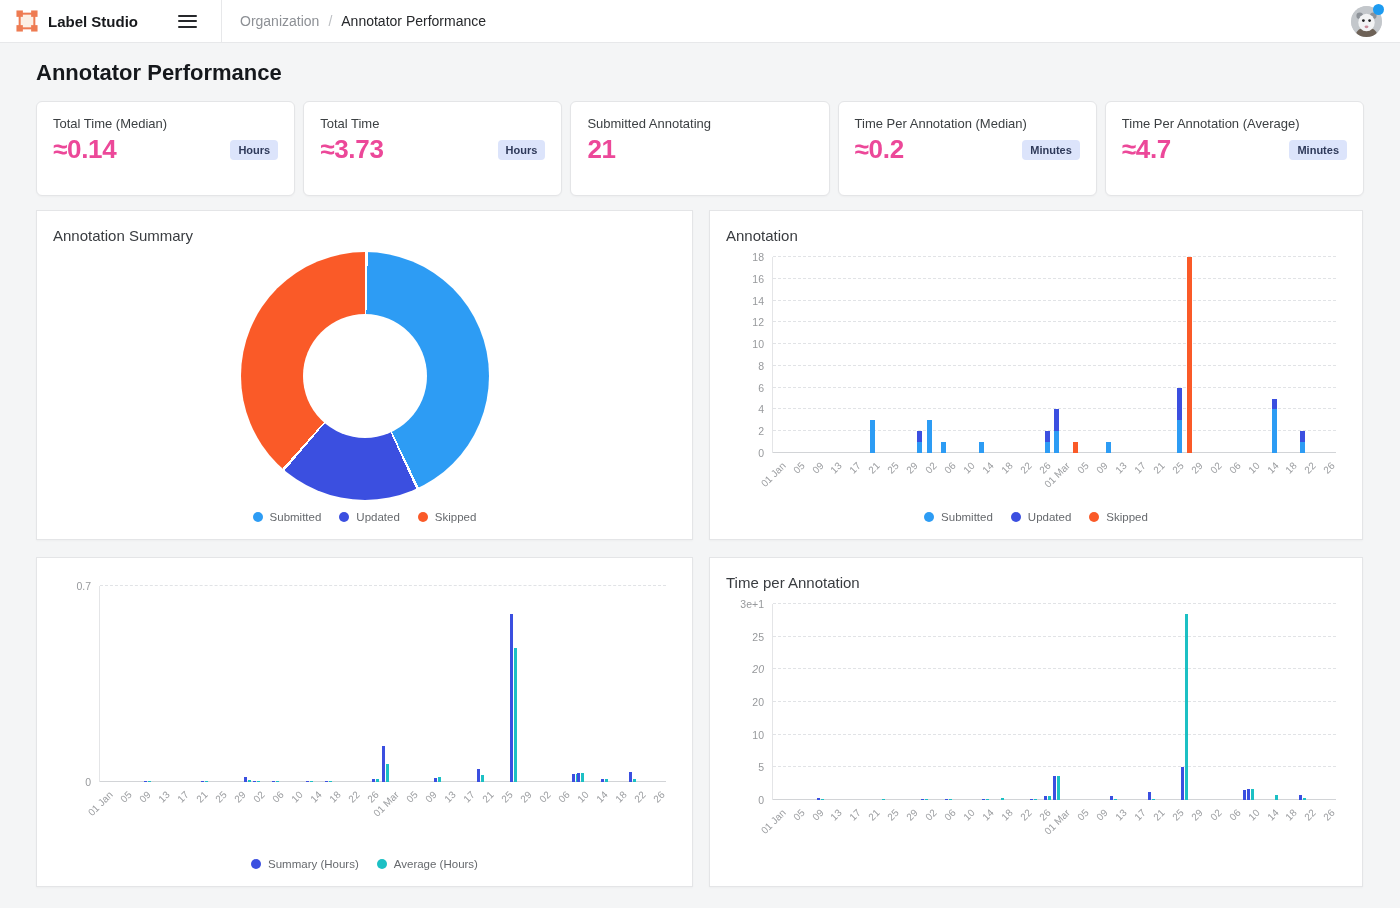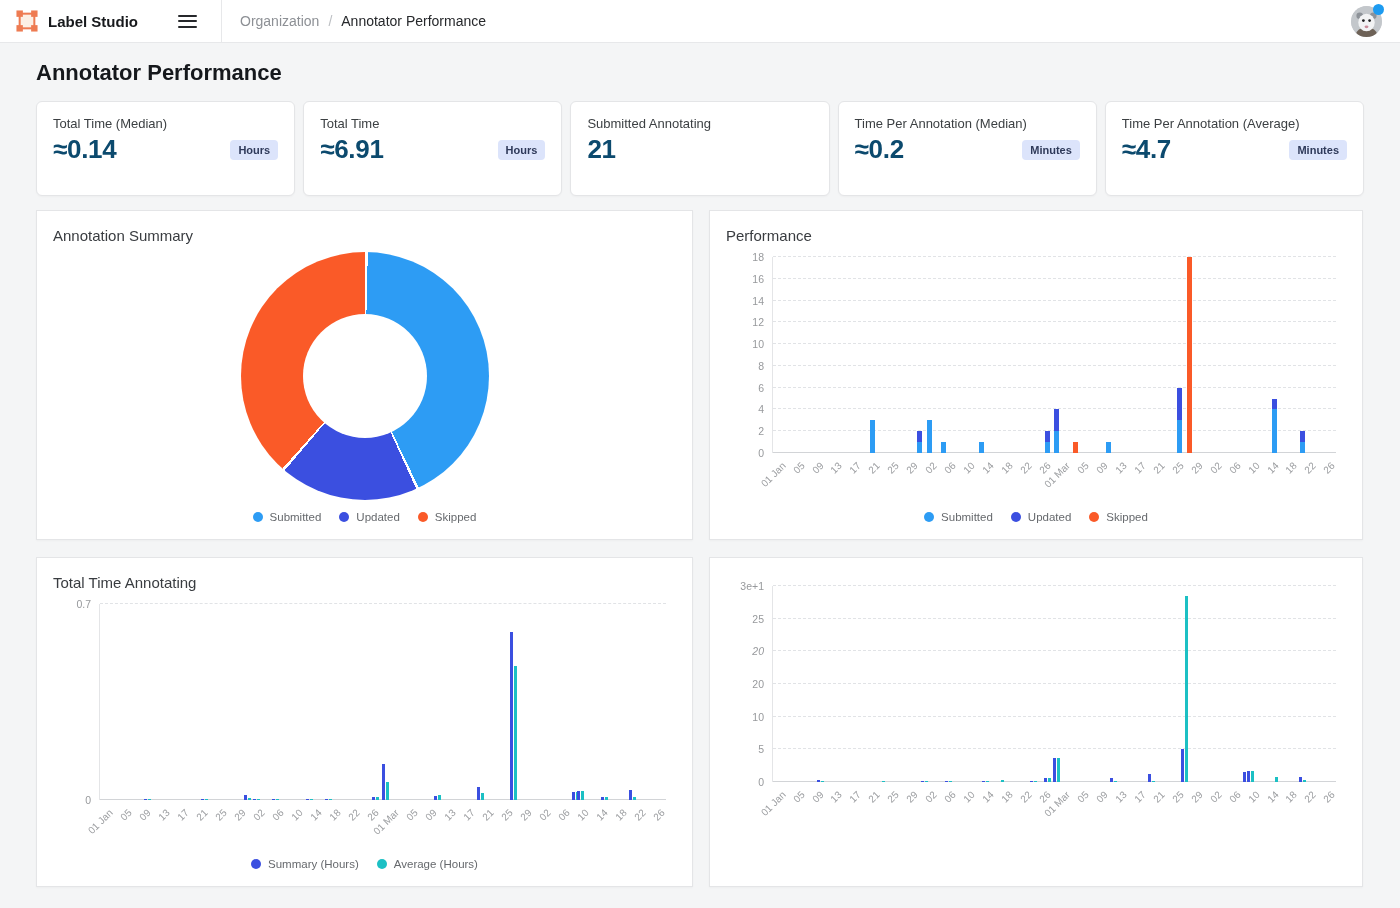--- a/index.html
+++ b/index.html
@@ -24,21 +24,21 @@
   .notif-dot{position:absolute;top:-2px;right:-2px;width:11px;height:11px;border-radius:50%;background:#1d9bf0}
   
   main{padding:0 36px}
   .page-title{font-size:22px;font-weight:700;margin:17px 0 15px;color:#15181c}
   
   .stats{display:grid;grid-template-columns:repeat(5,1fr);gap:8px}
   .stat-card{background:#fff;border:1px solid #e4e5e7;border-radius:6px;height:95px;
     padding:14px 16px;box-sizing:border-box;box-shadow:0 1px 2px rgba(0,0,0,.03)}
   .stat-label{font-size:13px;color:#3c4043}
   .stat-row{display:flex;justify-content:space-between;align-items:center;margin-top:3px}
-  .stat-value{font-size:26px;font-weight:700;color:#0c4a6e;letter-spacing:-.3px}
+  .stat-value{font-size:26px;font-weight:700;color:#ec4899;letter-spacing:-.3px}
   .badge{background:#dce4fb;color:#2f3a5a;font-size:11px;font-weight:700;padding:4px 8px;border-radius:4px}
   .badge:empty{display:none}
   
   .charts{display:grid;grid-template-columns:657px 654px;gap:17px 16px;margin-top:14px}
   .chart-card{background:#fff;border:1px solid #e4e5e7;border-radius:0;height:330px;
     box-sizing:border-box;padding:16px;display:flex;flex-direction:column;box-shadow:0 1px 2px rgba(0,0,0,.03)}
   .chart-title{font-size:15px;font-weight:500;color:#393c40;line-height:18px}
   
   .donut-area{flex:1;display:flex;align-items:center;justify-content:center}
   .donut{width:248px;height:248px;border-radius:50%;position:relative}
@@ -106,21 +106,21 @@
     <div class="stat-card">
       <div class="stat-label">Total Time (Median)</div>
       <div class="stat-row">
         <span class="stat-value">≈0.14</span>
         <span class="badge">Hours</span>
       </div>
     </div>
     <div class="stat-card">
       <div class="stat-label">Total Time</div>
       <div class="stat-row">
-        <span class="stat-value">≈6.91</span>
+        <span class="stat-value">≈3.73</span>
         <span class="badge">Hours</span>
       </div>
     </div>
     <div class="stat-card">
       <div class="stat-label">Submitted Annotating</div>
       <div class="stat-row">
         <span class="stat-value">21</span>
 
       </div>
     </div>
@@ -157,21 +157,21 @@
             <span>Updated</span>
           </div>
           <div class="legend-item">
             <div class="legend-dot" style="background: rgb(250, 90, 40);"></div>
             <span>Skipped</span>
           </div>
         </div>
     </div>
 
     <div class="chart-card">
-      <div class="chart-title">Performance</div>
+      <div class="chart-title">Annotation</div>
       <div class="bar-chart">
           <div class="bc-plot">
             <div class="grid base" style="bottom: 0%;">
               <span>0</span>
             </div>
             <div class="grid" style="bottom: 11.1111%;">
               <span>2</span>
             </div>
             <div class="grid" style="bottom: 22.2222%;">
               <span>4</span>
@@ -320,21 +320,20 @@
             <span>Updated</span>
           </div>
           <div class="legend-item">
             <div class="legend-dot" style="background: rgb(250, 90, 40);"></div>
             <span>Skipped</span>
           </div>
         </div>
     </div>
 
     <div class="chart-card">
-      <div class="chart-title">Total Time Annotating</div>
       <div class="bar-chart">
           <div class="bc-plot">
             <div class="grid" style="bottom: 100%;">
               <span>0.7</span>
             </div>
             <div class="grid base" style="bottom: 0%;">
               <span>0</span>
             </div>
             <div class="bar" style="left: calc(8.40336% - 3.5px); width: 3px; bottom: 0px; height: max(0.571429%, 1px); background: rgb(59, 79, 224);"></div>
             <div class="bar" style="left: calc(8.40336% + 0.5px); width: 3px; bottom: 0px; height: max(0.571429%, 1px); background: rgb(28, 192, 196);"></div>
@@ -468,20 +467,21 @@
             <span>Summary (Hours)</span>
           </div>
           <div class="legend-item">
             <div class="legend-dot" style="background: rgb(28, 192, 196);"></div>
             <span>Average (Hours)</span>
           </div>
         </div>
     </div>
 
     <div class="chart-card">
+      <div class="chart-title">Time per Annotation</div>
       <div class="bar-chart">
           <div class="bc-plot">
             <div class="grid" style="bottom: 100%;">
               <span>3e+1</span>
             </div>
             <div class="grid" style="bottom: 83.3333%;">
               <span>25</span>
             </div>
             <div class="grid" style="bottom: 66.6667%; font-style: italic;">
               <span>20</span>

